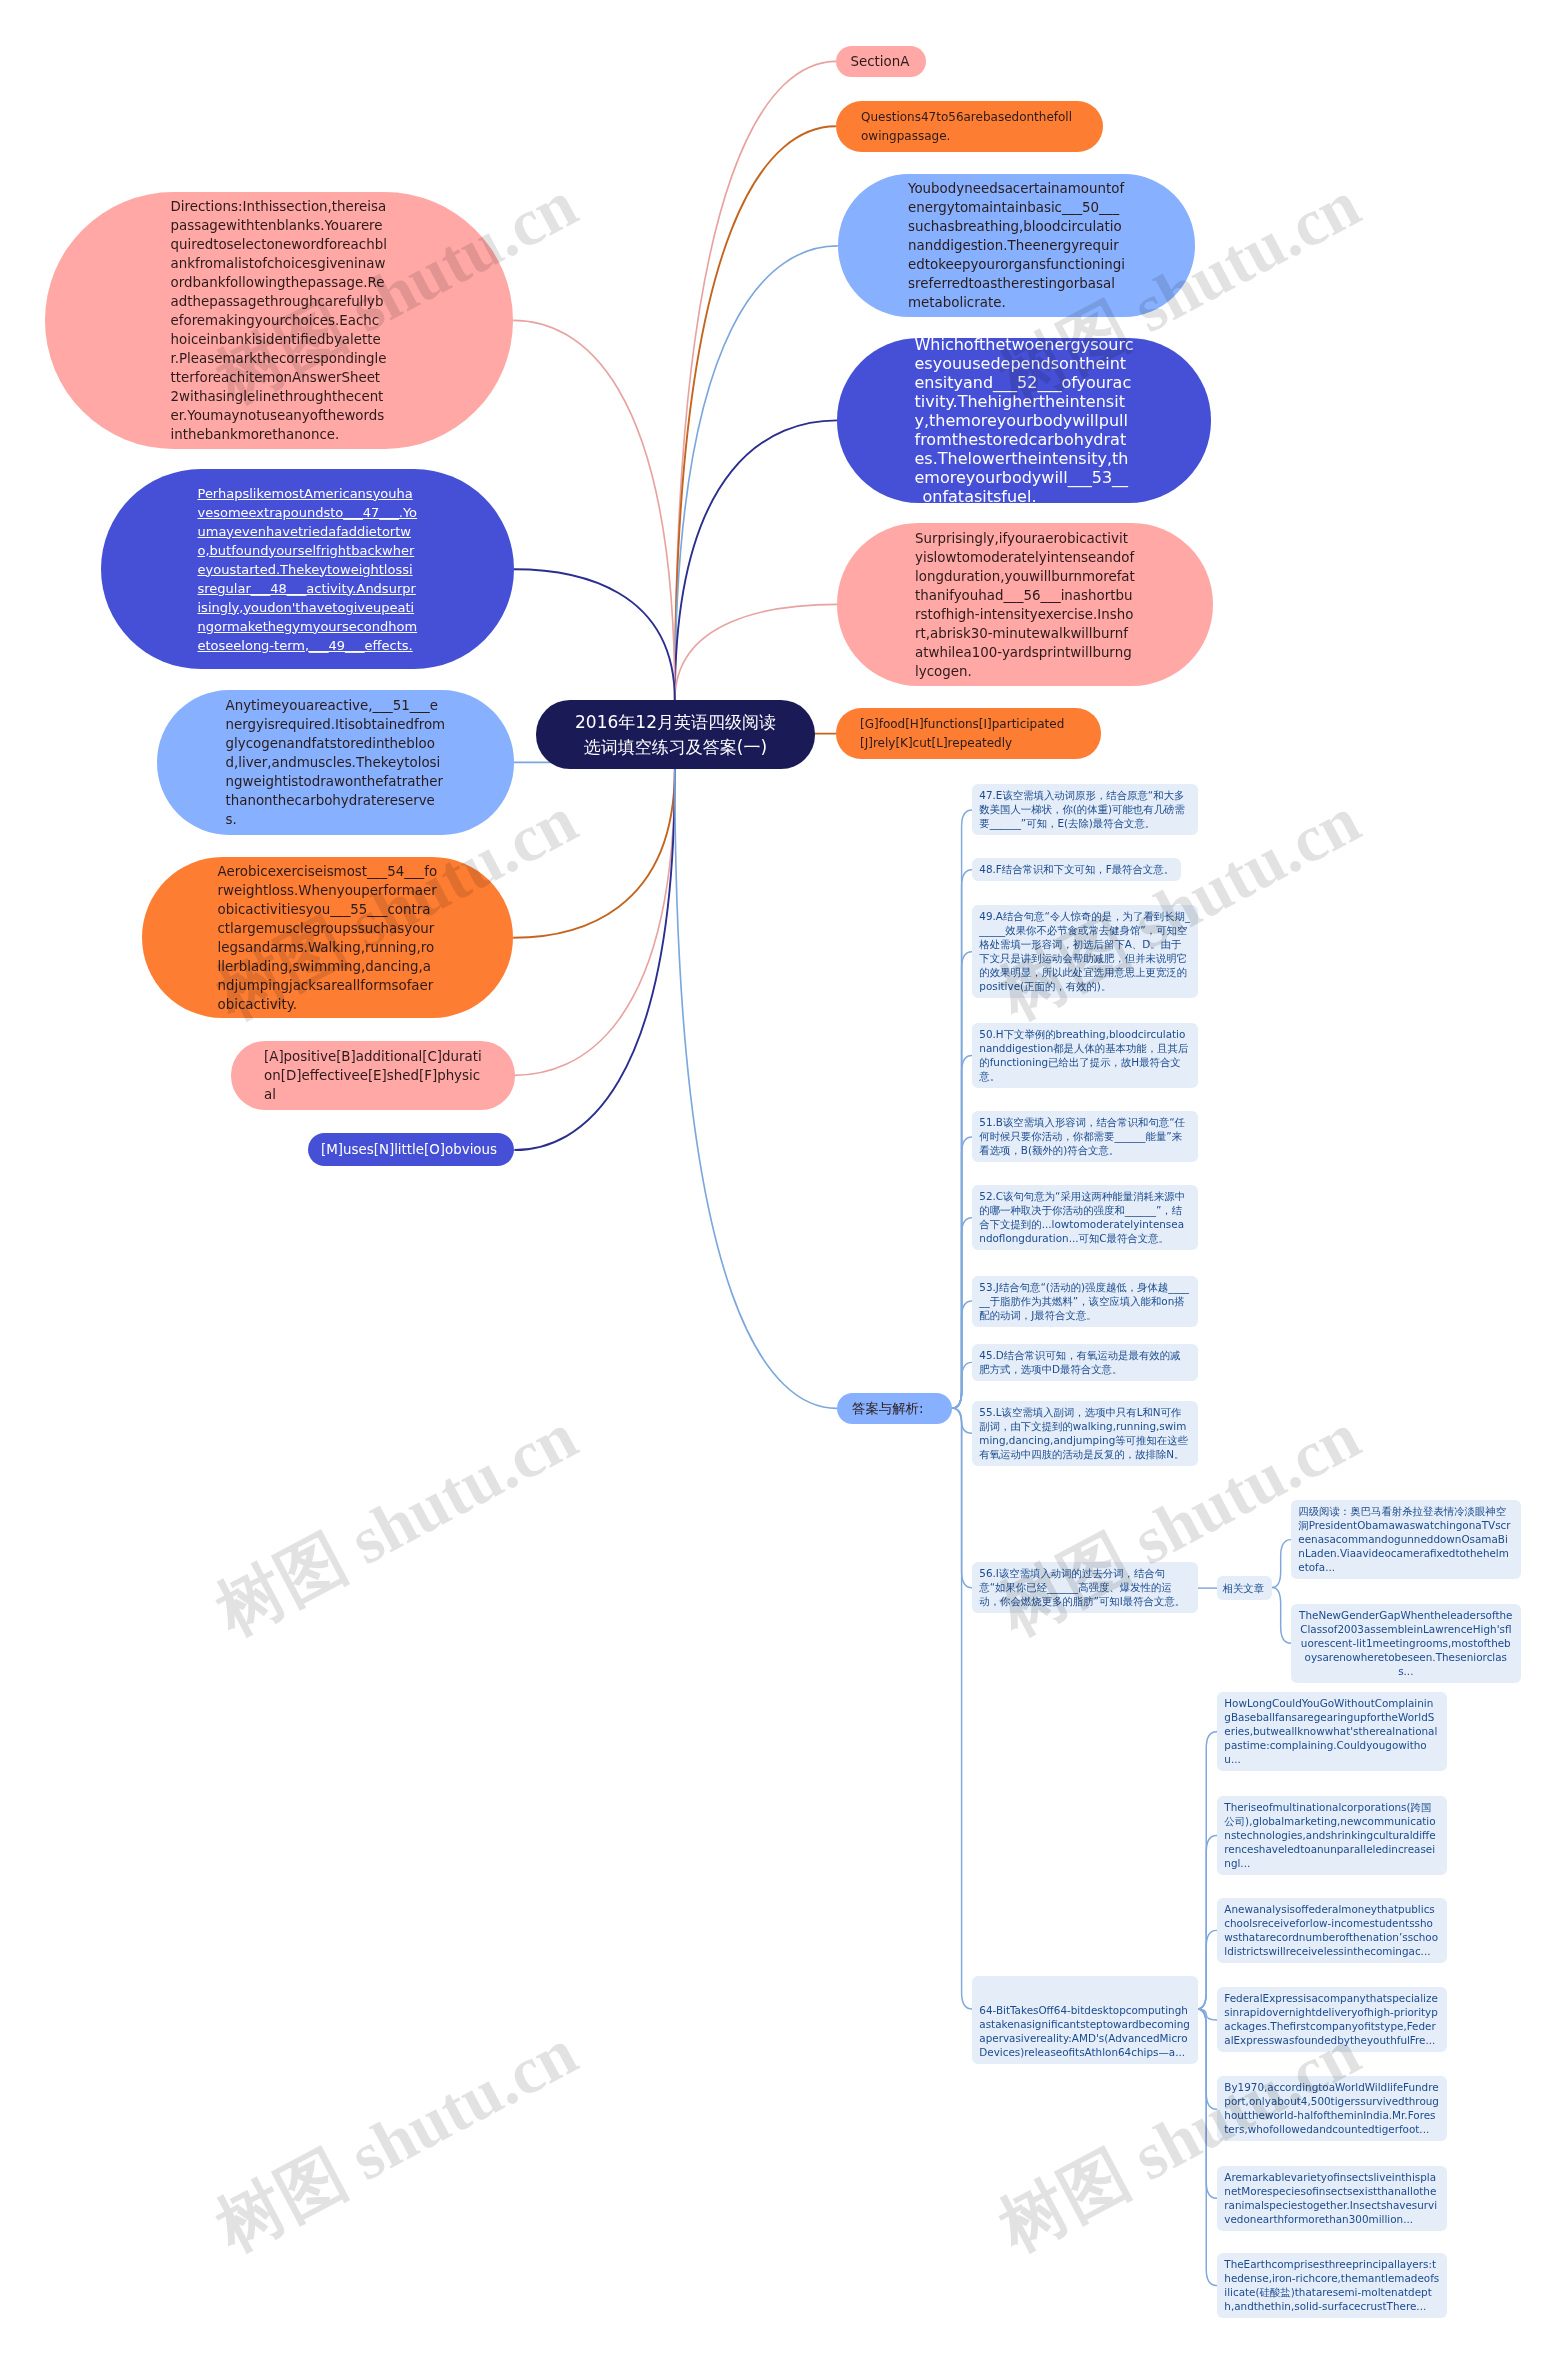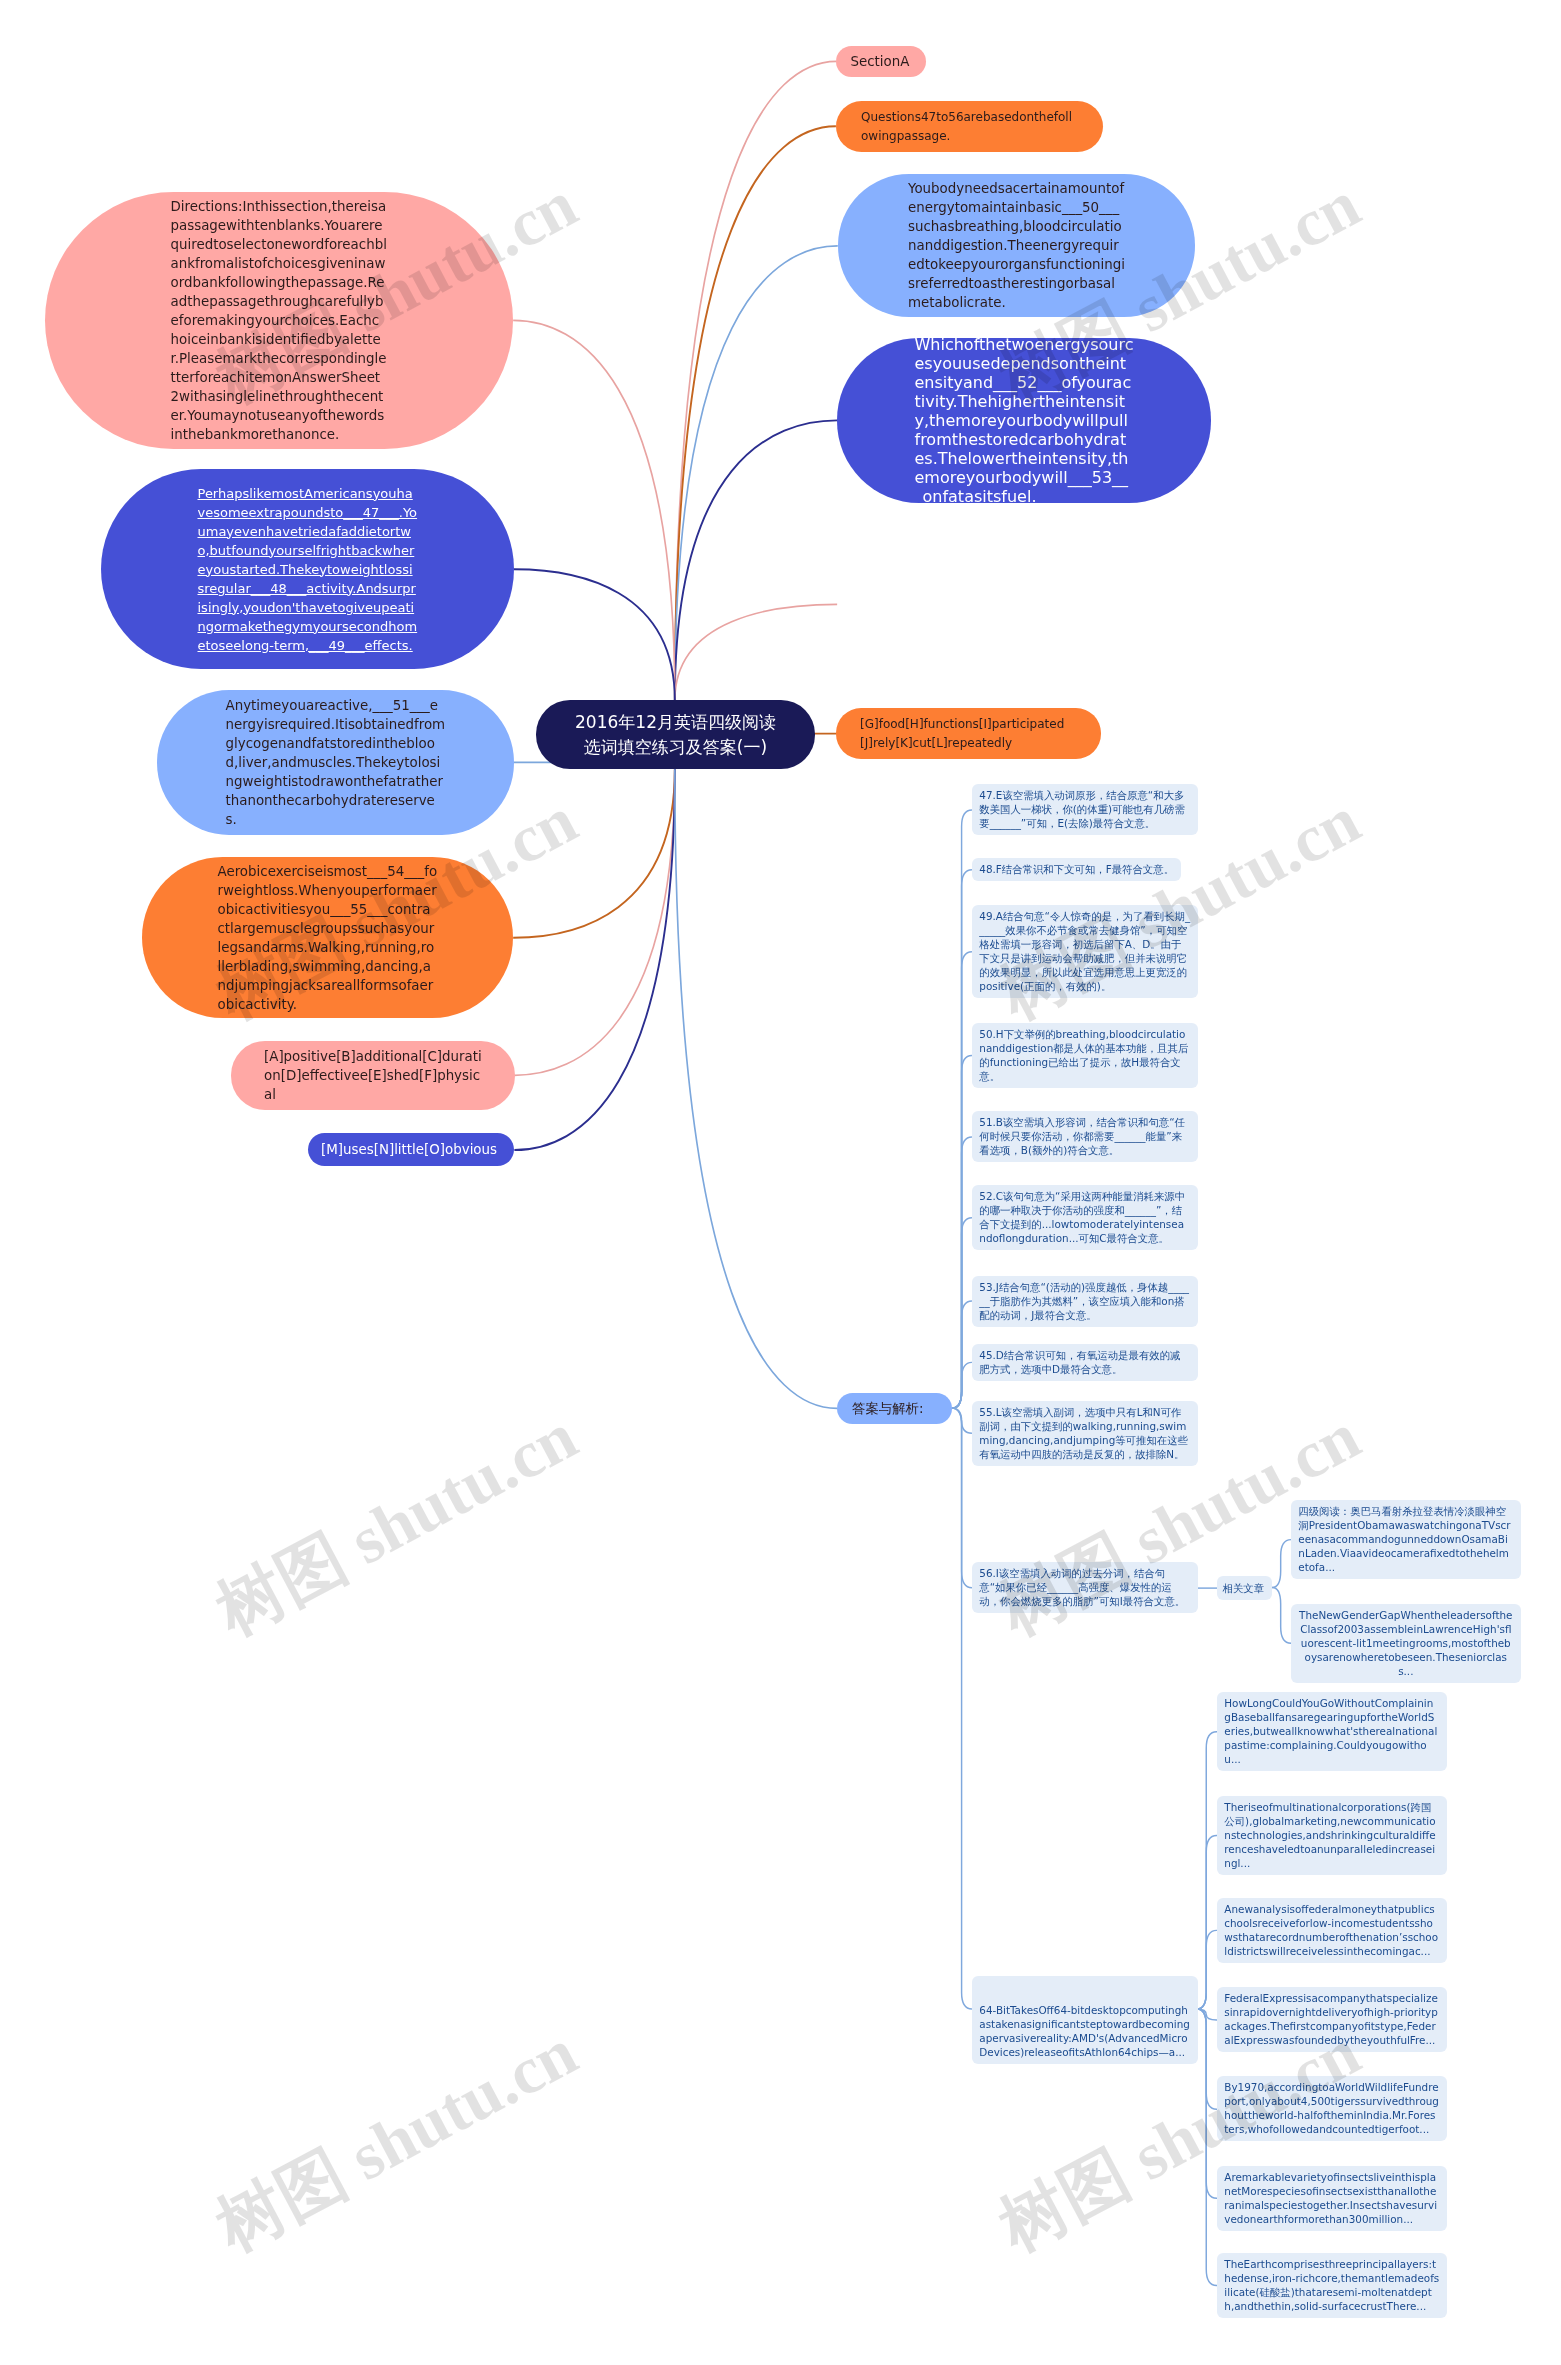--- a/index.html
+++ b/index.html
@@ -85,20 +85,23 @@
     </div>
 <div class="node" style="left:836px;top:101px;width:267px;height:51px;background:#FD7E33;color:#2B1B1B;border-radius:26px;font-size:12px;line-height:19px;">
       <span style="width:217px;text-align:left;">Questions47to56arebasedonthefollowingpassage.</span>
     </div>
 <div class="node" style="left:838px;top:174px;width:357px;height:143px;background:#87B0FE;color:#2B1B1B;border-radius:71px;font-size:13.4px;line-height:19px;">
       <span style="width:217px;text-align:left;">Youbodyneedsacertainamountofenergytomaintainbasic___50___suchasbreathing,bloodcirculationanddigestion.Theenergyrequiredtokeepyourorgansfunctioningisreferredtoastherestingorbasalmetabolicrate.</span>
     </div>
 <div class="node" style="left:837px;top:338px;width:374px;height:165px;background:#4550D6;color:#FFFFFF;border-radius:82px;font-size:16px;line-height:19px;">
       <span style="width:219px;text-align:left;">Whichofthetwoenergysourcesyouusedependsontheintensityand___52___ofyouractivity.Thehighertheintensity,themoreyourbodywillpullfromthestoredcarbohydrates.Thelowertheintensity,themoreyourbodywill___53___onfatasitsfuel.</span>
     </div>
+<div class="node" style="left:837px;top:523px;width:376px;height:163px;background:#FFA8A5;color:#2B1B1B;border-radius:81px;font-size:13.4px;line-height:19px;">
+      <span style="width:220px;text-align:left;">Surprisingly,ifyouraerobicactivityislowtomoderatelyintenseandoflongduration,youwillburnmorefatthanifyouhad___56___inashortburstofhigh-intensityexercise.Inshort,abrisk30-minutewalkwillburnfatwhilea100-yardsprintwillburnglycogen.</span>
+    </div>
 <div class="node" style="left:836px;top:708px;width:265px;height:51px;background:#FD7E33;color:#2B1B1B;border-radius:25px;font-size:12px;line-height:19px;">
       <span style="width:217px;text-align:left;">[G]food[H]functions[I]participated[J]rely[K]cut[L]repeatedly</span>
     </div>
 <div class="node" style="left:837px;top:1393px;width:115px;height:31px;background:#87B0FE;color:#2B1B1B;border-radius:15.6px;font-size:13.4px;line-height:19px;">
       <span style="width:85px;text-align:left;">答案与解析:</span>
     </div>
 <div class="node" style="left:1217px;top:1576px;width:55px;height:24px;background:#E4EDF8;color:#1B4B8F;border-radius:6.1px;font-size:10.4px;line-height:14px;">
       <span style="width:44px;text-align:left;">相关文章</span>
     </div>
 <div class="node abox" style="left:972px;top:784px;max-width:211px;width:max-content;background:#E4EDF8;color:#1B4B8F;border-radius:6.1px;font-size:10.4px;line-height:14px;padding:4.3px 7.3px;">

